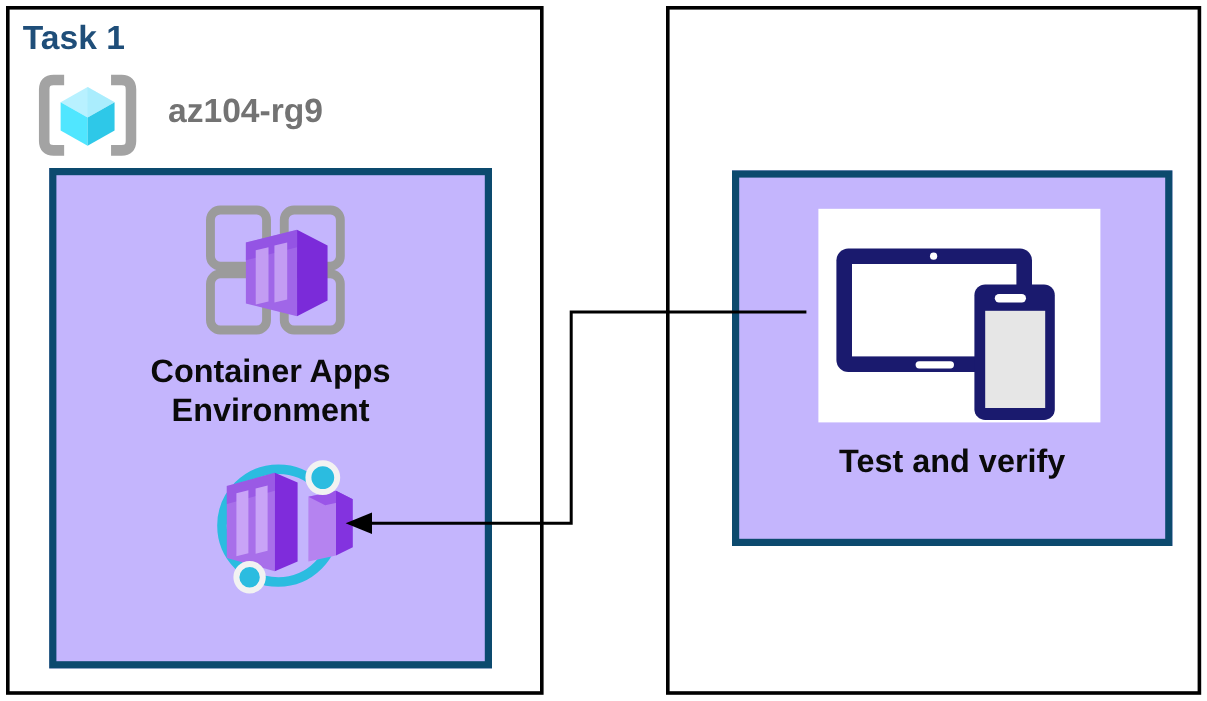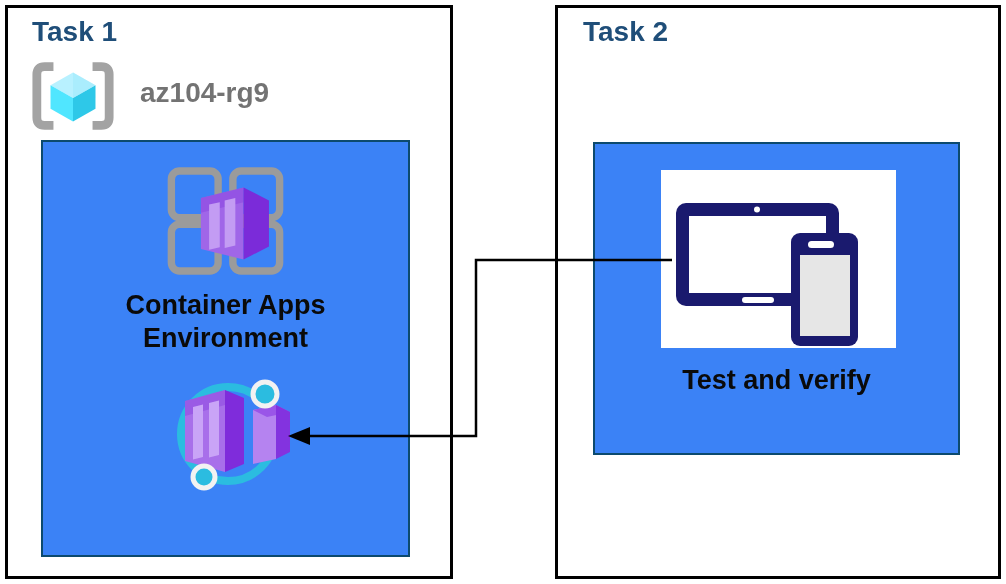--- a/index.html
+++ b/index.html
@@ -4,25 +4,25 @@
 <style>
   html,body{margin:0;padding:0;}
   body{
     width:1006px;height:584px;position:relative;background:#fff;
     font-family:"Liberation Sans","DejaVu Sans",sans-serif;overflow:hidden;
   }
   .task-box{position:absolute;background:#fff;border:3px solid #000;box-sizing:border-box;}
   #task1-box{left:5px;top:5px;width:448px;height:574px;}
   #task2-box{left:555px;top:5px;width:446px;height:574px;}
   .task-title{position:absolute;font-size:28px;font-weight:700;color:#1F4E79;white-space:nowrap;}
-  #task1-title{left:24px;top:8px;}
+  #task1-title{left:11px;top:8px;}
   #task2-title{left:25px;top:8px;}
-  .inner-panel{position:absolute;background:#3b82f6;border:2px solid #0c4a6e;box-sizing:border-box;}
+  .inner-panel{position:absolute;background:#c4b5fd;border:6px solid #0c4a6e;box-sizing:border-box;}
   #env-panel{left:33px;top:132px;width:369px;height:417px;}
-  #verify-panel{left:35px;top:134px;width:367px;height:313px;}
+  #verify-panel{left:52px;top:134px;width:367px;height:313px;}
   .node-label{
     position:absolute;left:50%;transform:translateX(-50%);
     font-size:27px;line-height:33px;font-weight:700;color:#0a0a0a;
     text-align:center;white-space:normal;
   }
   #cae-label{top:147px;width:300px;}
   #ca-label{top:356px;width:340px;white-space:nowrap;}
   #verify-label{top:220px;width:340px;white-space:nowrap;}
   #rg-row{position:absolute;left:22px;top:49px;width:380px;height:78px;}
   #rg-icon{position:absolute;left:0;top:2px;}
@@ -81,21 +81,20 @@
         <polygon points="85,33 108,28 122,35 99,40" fill="#9A55E8"></polygon>
         <polygon points="108,28 122,35 122,75 108,82" fill="#8333DF"></polygon>
         <circle cx="97" cy="17" r="12" fill="#2BBCE0" stroke="#F2F2F2" stroke-width="5"></circle>
         <circle cx="36" cy="100" r="11" fill="#2BBCE0" stroke="#F2F2F2" stroke-width="5"></circle>
       </svg>
     </span>
   </div>
 </div>
 
 <div class="task-box" id="task2-box">
-  <div class="task-title" id="task2-title">Task 2</div>
 
   <div class="inner-panel" id="verify-panel">
     <div id="white-panel">
       <svg width="235" height="178" viewBox="0 0 235 178">
         <rect x="15" y="33" width="163" height="103" rx="10" fill="#1A1A6E"></rect>
         <rect x="28" y="46" width="137" height="77" fill="#FFFFFF"></rect>
         <circle cx="96" cy="39.5" r="3" fill="#FFFFFF"></circle>
         <rect x="81" y="127" width="32" height="6" rx="3" fill="#FFFFFF"></rect>
         <rect x="130" y="63" width="67" height="113" rx="9" fill="#1A1A6E"></rect>
         <rect x="147" y="71" width="26" height="7" rx="3.5" fill="#FFFFFF"></rect>

